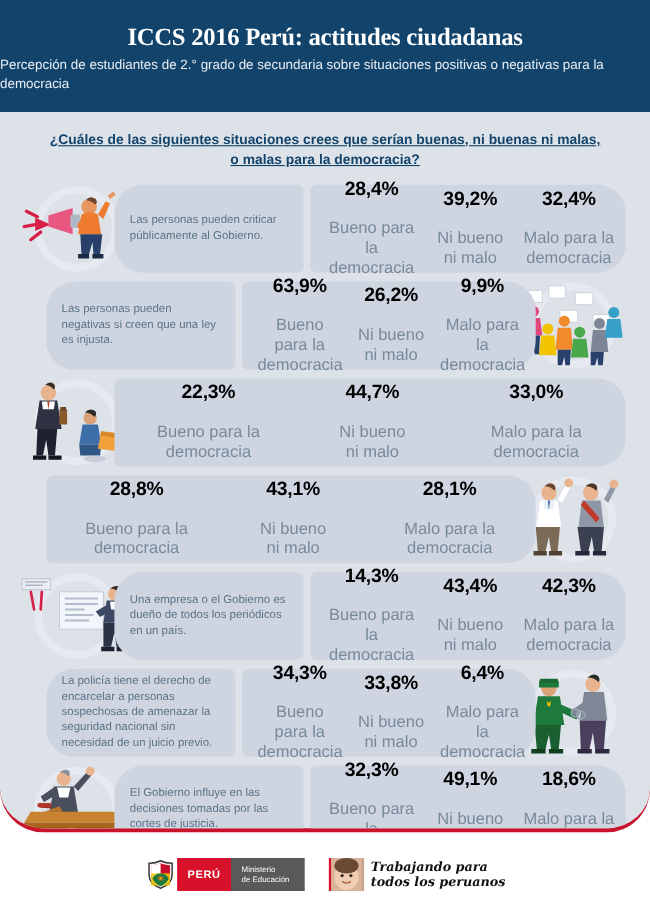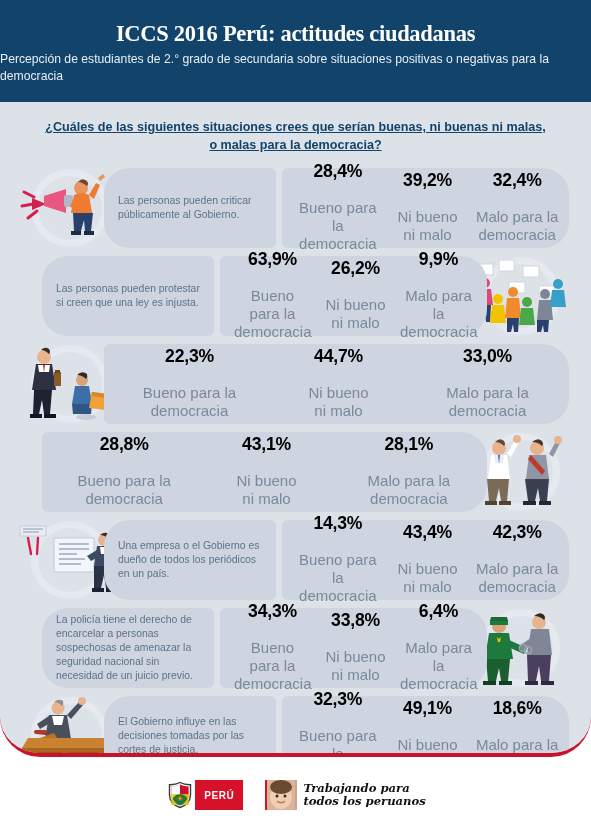--- a/index.html
+++ b/index.html
@@ -220,21 +220,21 @@
       <g fill="#28406b">
         <path d="M14 49h12l-1 17h-4l-1-10-2 10h-4z"></path>
         <path d="M42 62h12l-1 14h-4l-1-8-2 8h-4z"></path>
         <path d="M72 64h12l-1 12h-4l-1-7-2 7h-4z"></path>
       </g>
     </g>
             </svg>
           </div>
           <div class="panels">
             <div class="text-panel">
-              <div class="stmt">Las personas pueden protestar si creen que una ley es injusta.</div>
+              <div class="stmt">Las personas pueden negativas si creen que una ley es injusta.</div>
             </div>
             <div class="stat-panel">
               <div class="stat">
                 <div class="stat-value">63,9%</div>
                 <div class="stat-label">Bueno para la
 democracia</div>
               </div>
               <div class="stat">
                 <div class="stat-value">26,2%</div>
                 <div class="stat-label">Ni bueno
@@ -483,20 +483,22 @@
           <path d="M13 1.5c3 1.6 6.6 2.3 10.5 2.2v10.1c0 6-4.3 10.6-10.5 12.7C6.8 24.4 2.5 19.8 2.5 13.8V3.7C6.4 3.8 10 3.1 13 1.5z" fill="#ffffff" stroke="#3a3a3a" stroke-width="1.4"></path>
           <path d="M13 3.6c2.5 1.3 5.4 1.9 8.6 1.9v8.3c0 4.9-3.5 8.7-8.6 10.5-5.1-1.8-8.6-5.6-8.6-10.5V5.5c3.2 0 6.1-.6 8.6-1.9z" fill="#c8102e"></path>
           <path d="M13 3.6v20.7c-5.1-1.8-8.6-5.6-8.6-10.5V5.5c3.2 0 6.1-.6 8.6-1.9z" fill="#ffffff"></path>
           <rect x="4.4" y="13" width="17.2" height="11" fill="#f2c800" opacity="0.85"></rect>
           <path d="M13 13.2c3.3 0 6.2 1.9 7.4 4.6-1.6 3.3-4.3 5.6-7.4 6.8-3.1-1.2-5.8-3.5-7.4-6.8 1.2-2.7 4.1-4.6 7.4-4.6z" fill="#1b7a3e"></path>
           <path d="M11 15.5c1.4-.6 2.8-.5 3.9.3.9.7 1.3 1.7 1 2.6-.3.9-1.2 1.5-2.3 1.6-1.5.1-2.8-.6-3.3-1.8-.4-1 0-2.1.7-2.7z" fill="#8a6a2f"></path>
           <circle cx="13" cy="17.6" r="1" fill="#f2c800"></circle>
         </svg>
       </div>
       <div class="peru-red">PERÚ</div>
+      <div class="minedu-gray">Ministerio
+de Educación</div>
     </div>
     <div class="tagline-block">
       <div class="baby">
         <svg width="28" height="30" viewBox="0 0 28 30" aria-hidden="true">
           <rect width="28" height="30" fill="#d9b49a"></rect>
           <ellipse cx="14" cy="17" rx="11" ry="12" fill="#f0cdb3"></ellipse>
           <ellipse cx="14" cy="7" rx="11" ry="7" fill="#6b4a33"></ellipse>
           <circle cx="10" cy="16" r="1.5" fill="#3a2a1e"></circle>
           <circle cx="18" cy="16" r="1.5" fill="#3a2a1e"></circle>
           <path d="M10.5 21.5c1.6 1.6 5.4 1.6 7 0" stroke="#b9714f" stroke-width="1.4" fill="none" stroke-linecap="round"></path>

